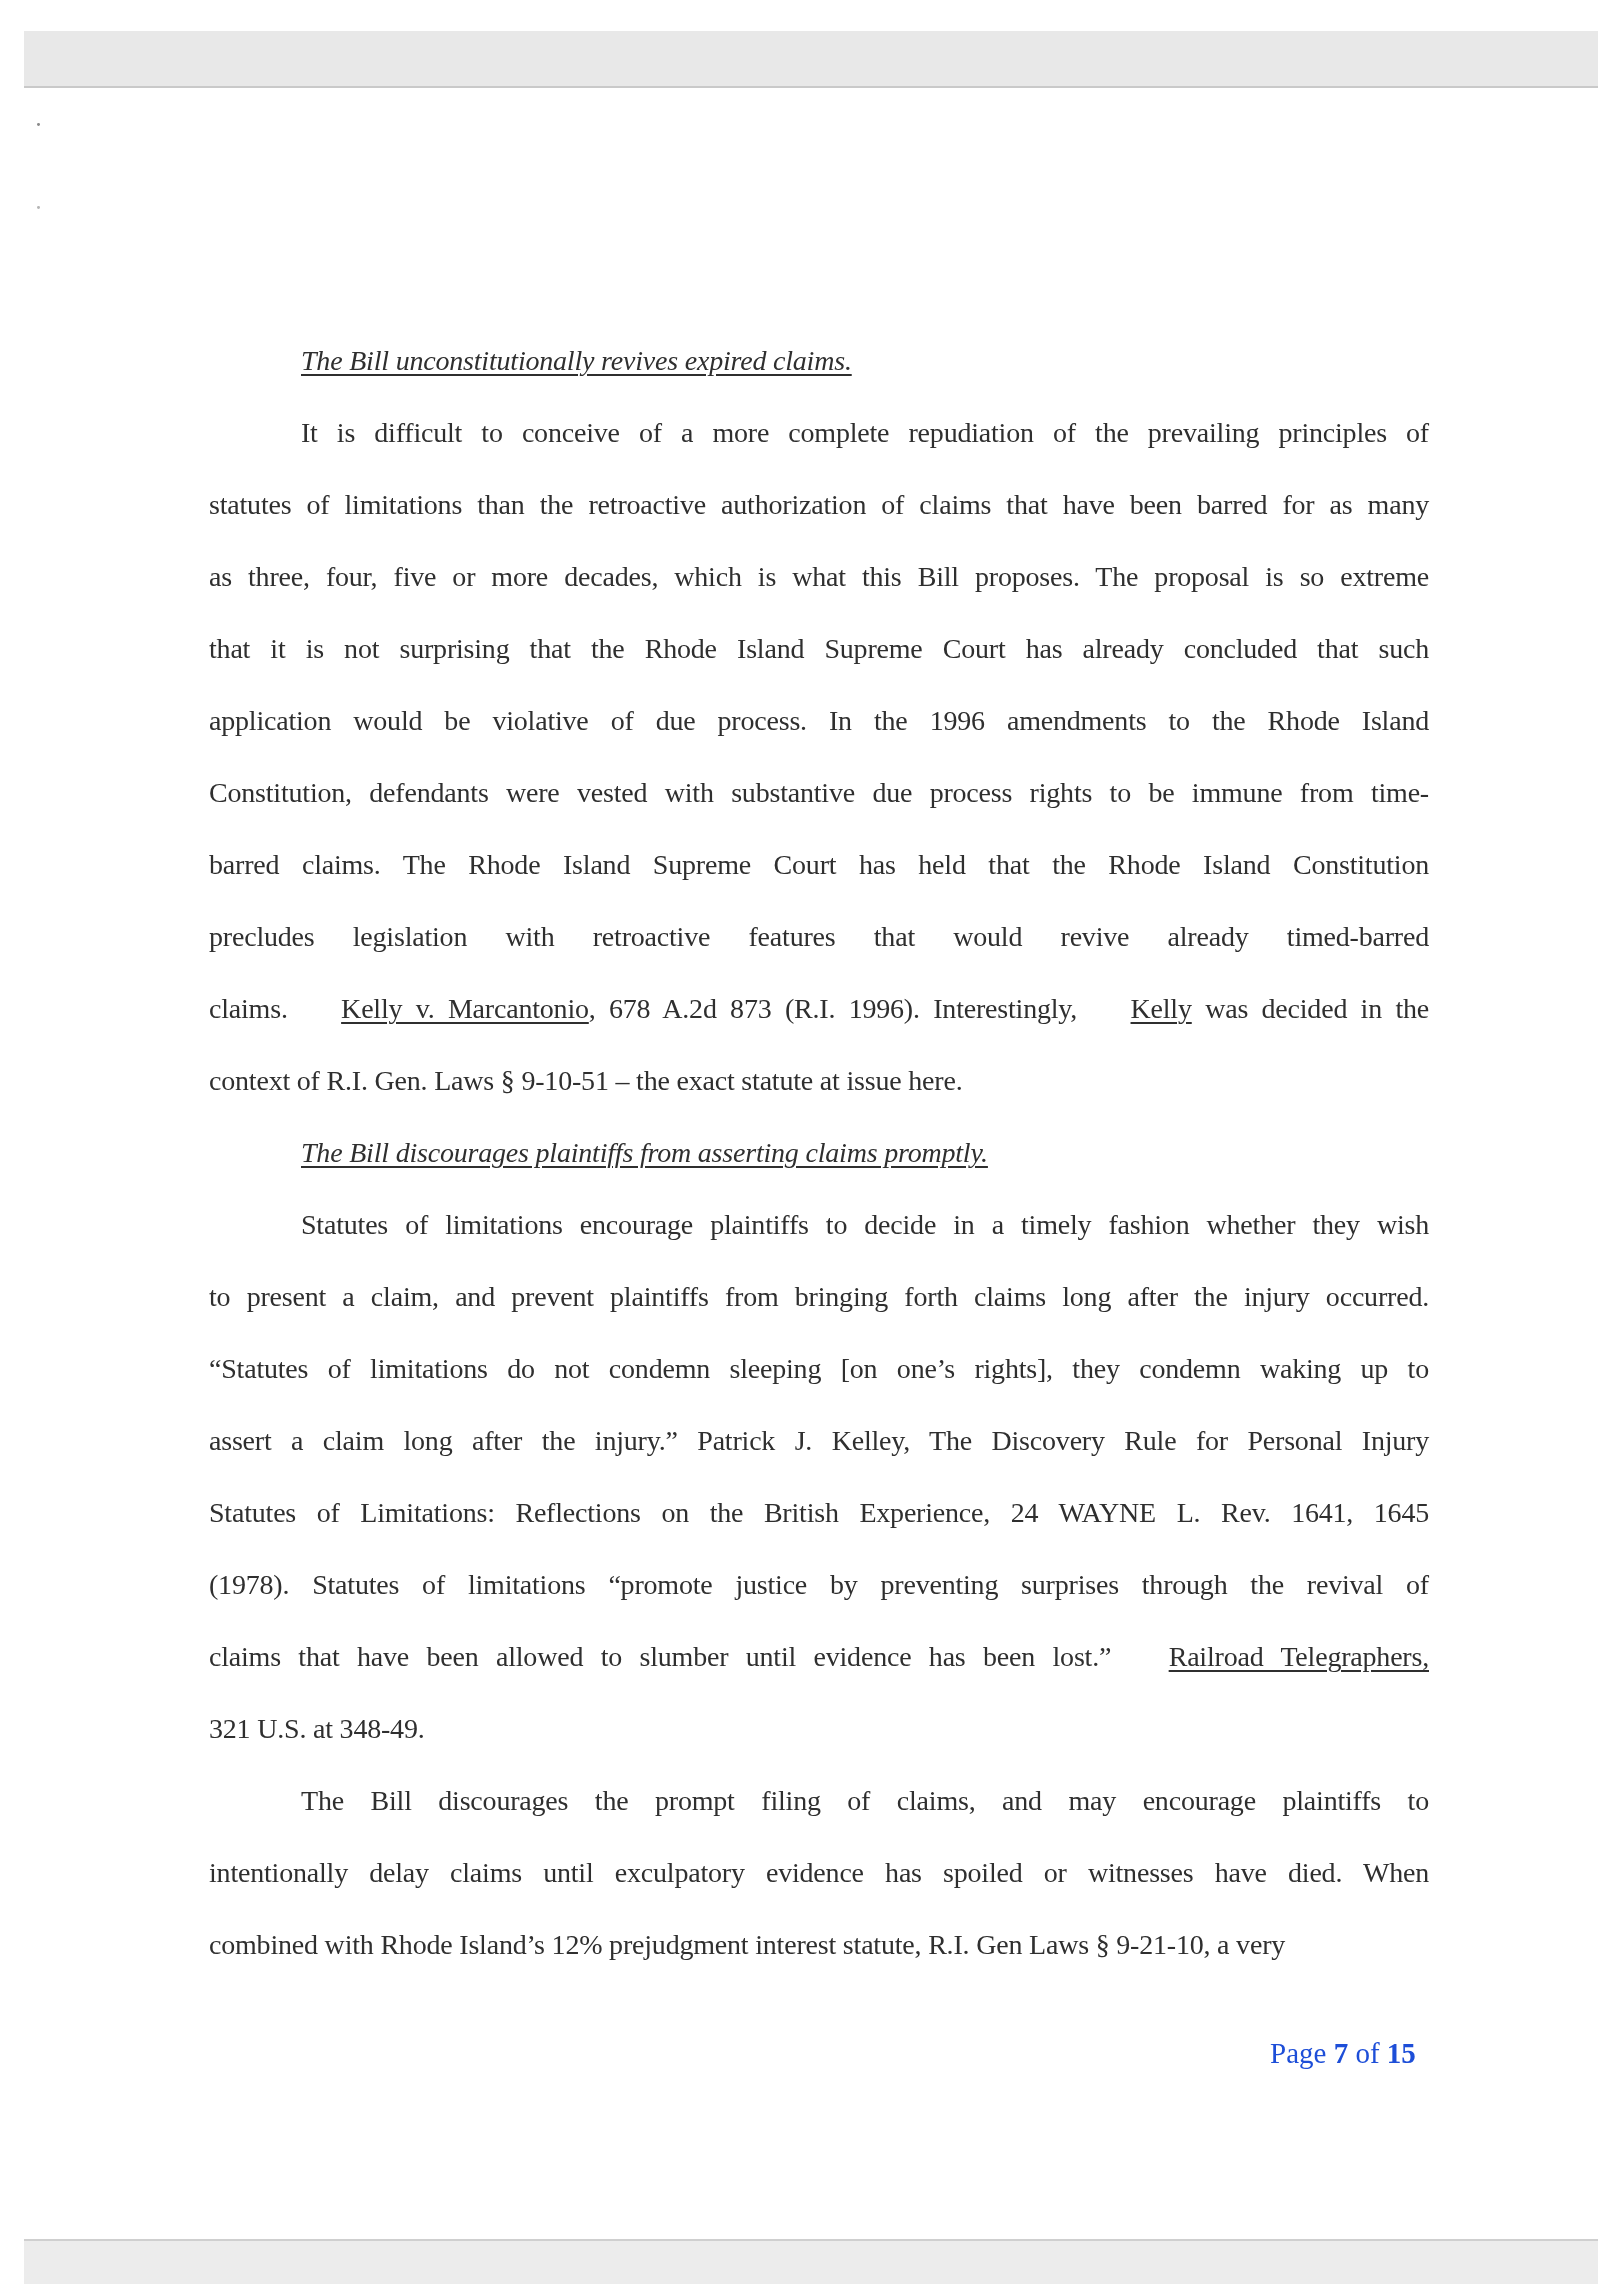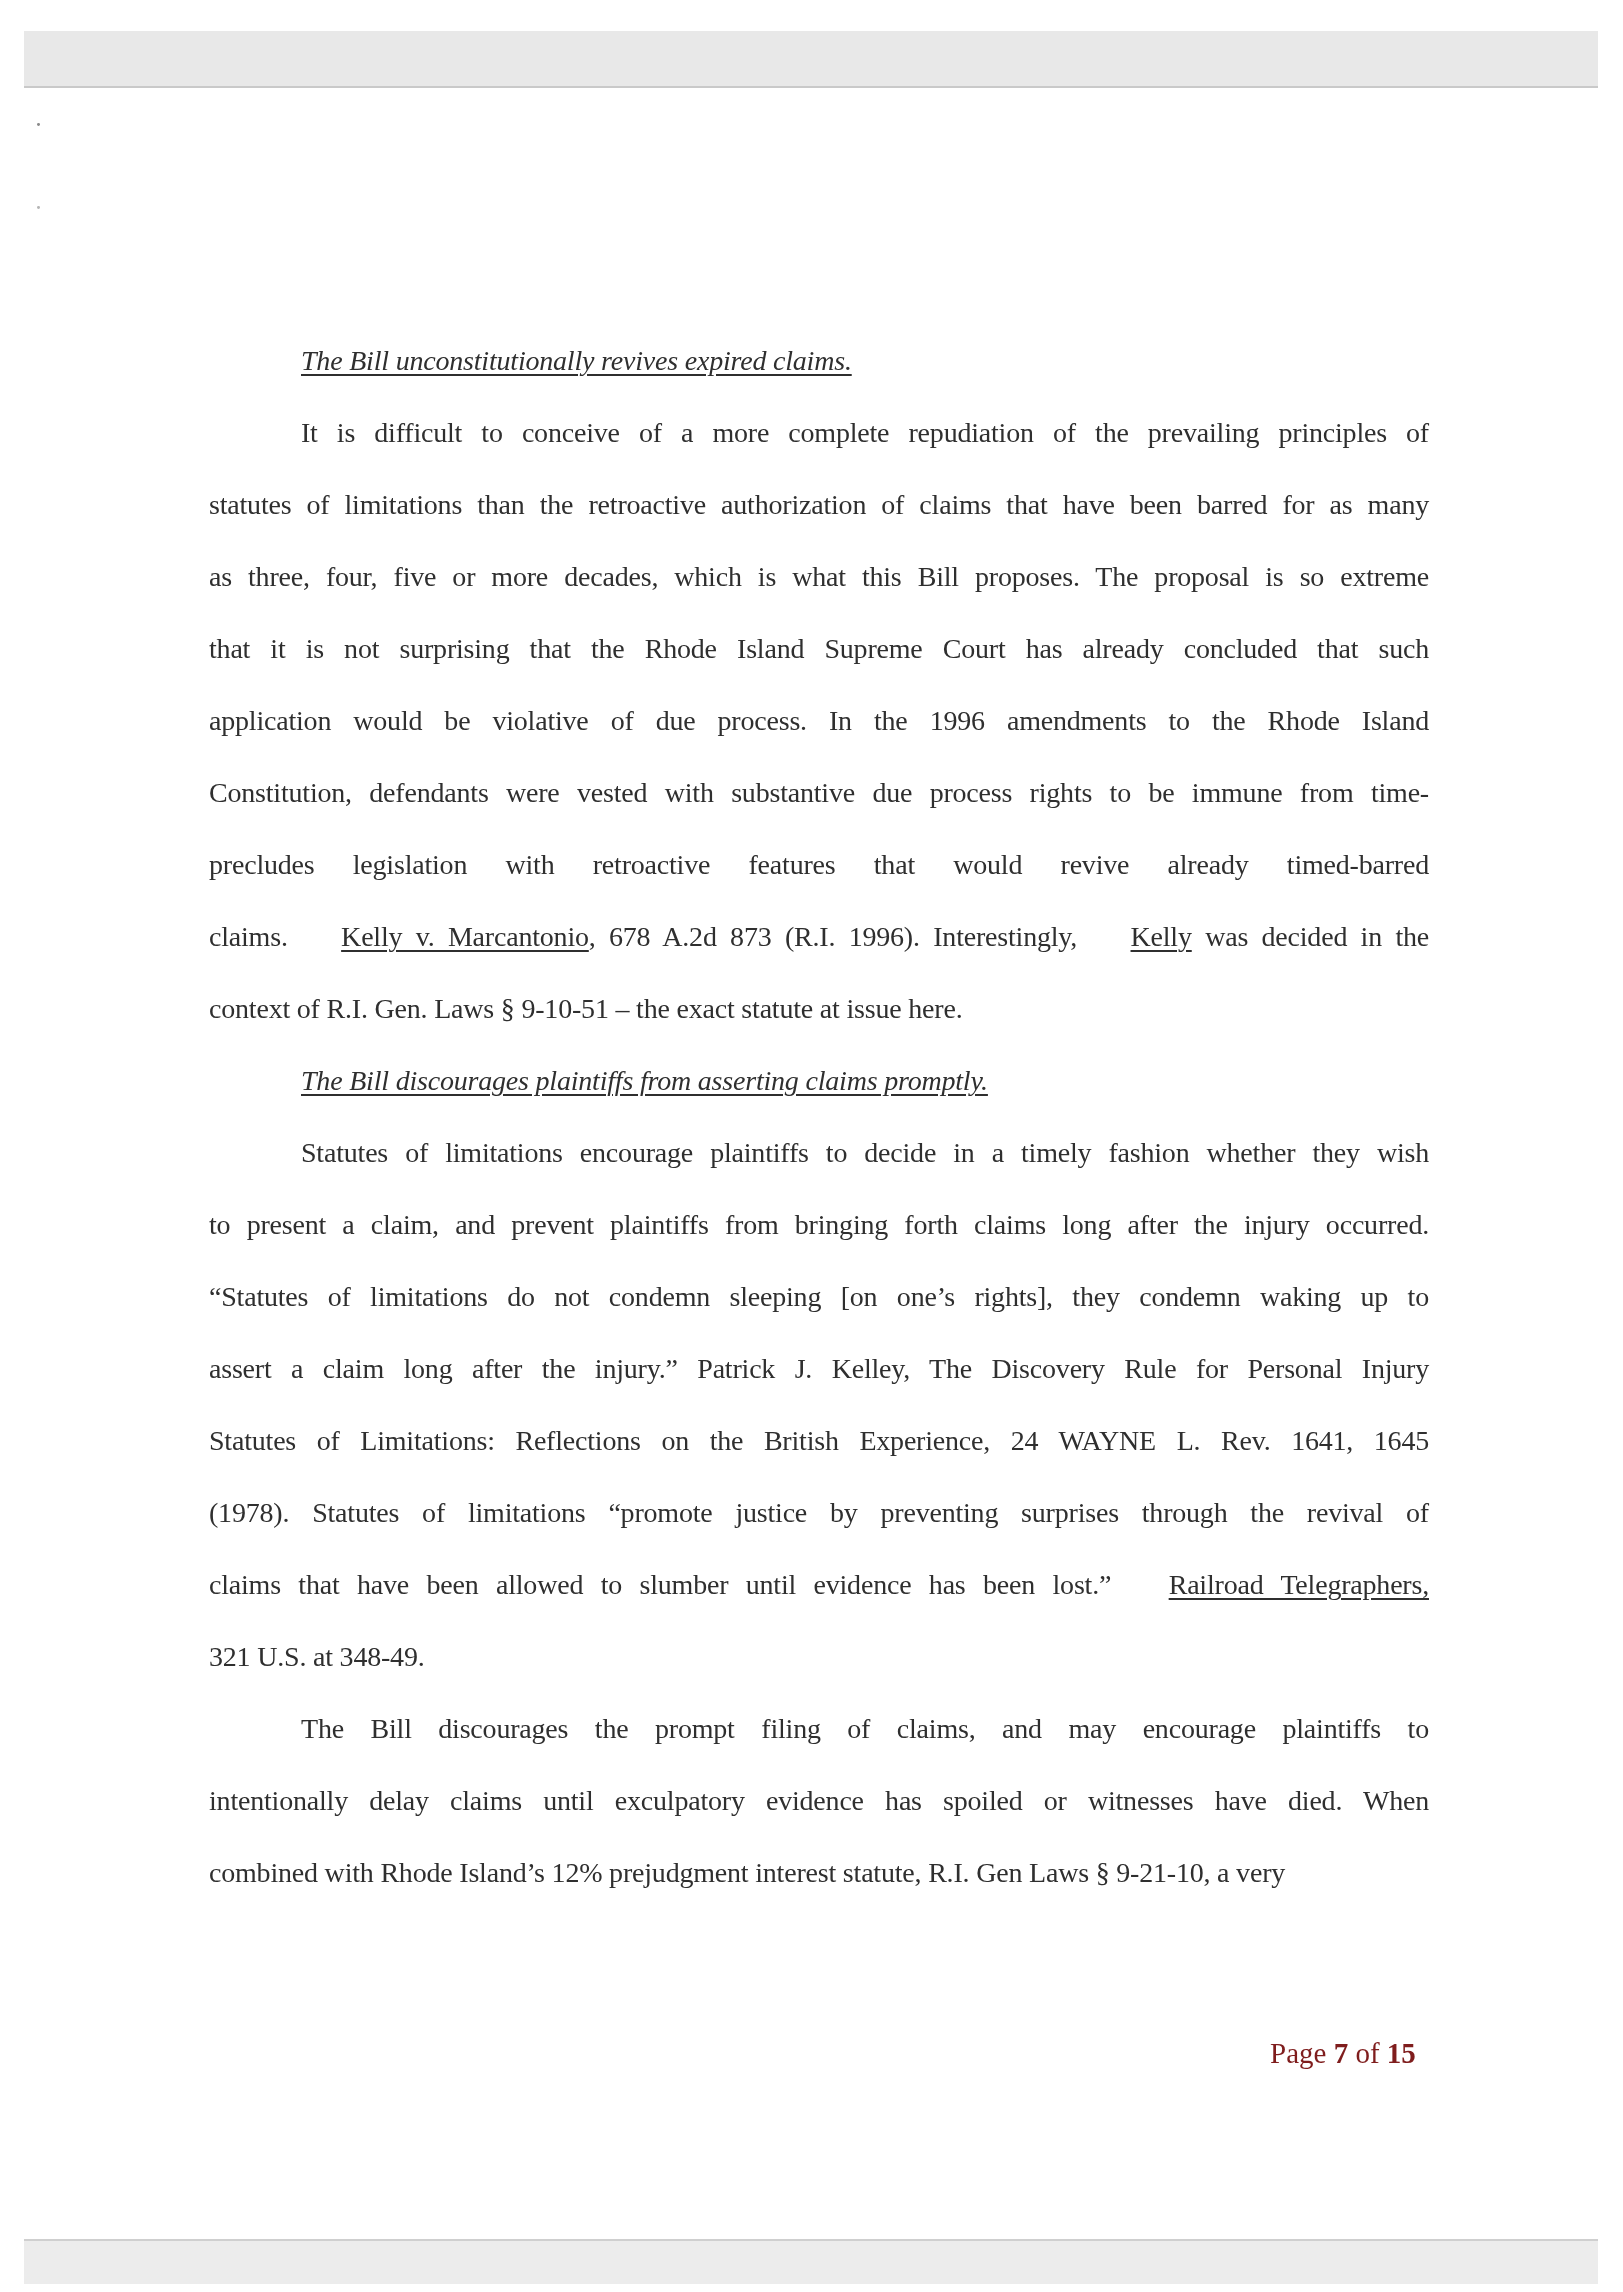--- a/index.html
+++ b/index.html
@@ -76,21 +76,21 @@
     text-decoration: underline;
     text-underline-offset: 3.9px;
     text-decoration-thickness: 1.5px;
     margin-left: 40px;
   }
   .page-number {
     position: absolute;
     left: 1270px;
     top: 2037px;
     font-size: 29px;
-    color: #7f1d1d;
+    color: #1d4ed8;
   }
   .page-number .bold {
     font-weight: bold;
   }
 </style>
 </head>
 <body>
 
 <div class="scan-bar top"></div>
 <div class="speck s1"></div>
@@ -98,20 +98,21 @@
 
 <div class="page-text" id="doc-body">
     <span class="line heading indent">The Bill unconstitutionally revives expired claims.</span>
     <div>
       <span class="line indent"><span>It is difficult to conceive of a more complete repudiation of the prevailing principles of</span></span>
       <span class="line"><span>statutes of limitations than the retroactive authorization of claims that have been barred for as many</span></span>
       <span class="line"><span>as three, four, five or more decades, which is what this Bill proposes.  The proposal is so extreme</span></span>
       <span class="line"><span>that it is not surprising that the Rhode Island Supreme Court has already concluded that such</span></span>
       <span class="line"><span>application would be violative of due process. In the 1996 amendments to the Rhode Island</span></span>
       <span class="line"><span>Constitution, defendants were vested with  substantive due process rights to be immune from time-</span></span>
+      <span class="line"><span>barred claims.  The Rhode Island Supreme Court has held that the Rhode Island Constitution</span></span>
       <span class="line"><span>precludes legislation with retroactive features that would revive already timed-barred</span></span>
       <span class="line"><span>claims.  </span><span class="ul">Kelly v. Marcantonio</span><span>, 678 A.2d 873 (R.I. 1996).  Interestingly, </span><span class="ul">Kelly</span><span> was decided in the</span></span>
       <span class="line last"><span>context of R.I. Gen. Laws § 9-10-51 – the exact statute at issue here.</span></span>
     </div>
     <span class="line heading indent">The Bill discourages plaintiffs from asserting claims promptly.</span>
     <div>
       <span class="line indent"><span>Statutes of limitations encourage plaintiffs to decide in a timely fashion whether they wish</span></span>
       <span class="line"><span>to present a claim, and prevent plaintiffs from bringing forth claims long after the injury occurred.</span></span>
       <span class="line"><span>“Statutes of limitations do not condemn sleeping [on one’s rights], they condemn waking up to</span></span>
       <span class="line"><span>assert a claim long after the injury.” Patrick J. Kelley, The Discovery Rule for Personal Injury</span></span>

